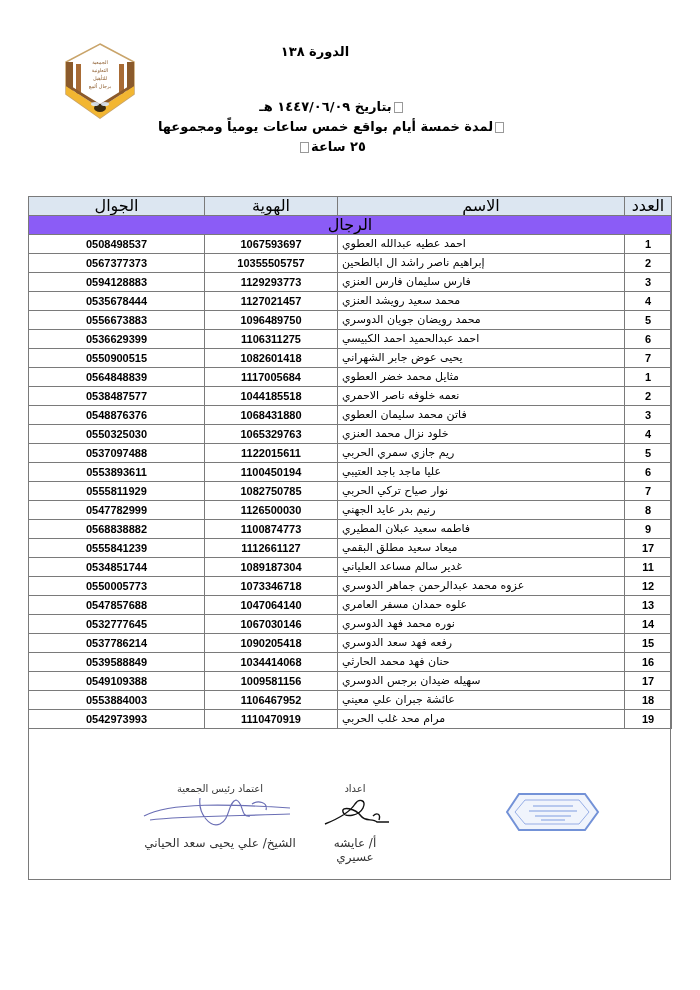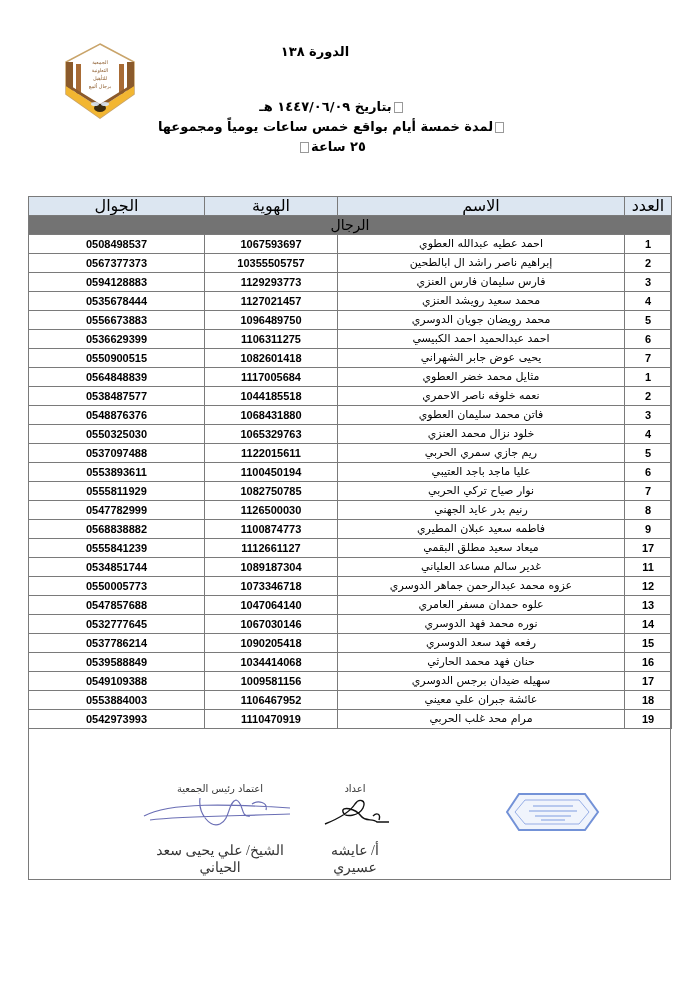--- a/index.html
+++ b/index.html
@@ -7,28 +7,28 @@
 
   .logo { position: absolute; left: 60px; top: 42px; width: 80px; height: 78px; }
   .title { position: absolute; left: 230px; top: 44px; width: 170px; text-align: center; direction: rtl; font-size: 13px; font-weight: bold; }
   .subtitle { position: absolute; left: 157px; top: 97px; width: 350px; text-align: center; direction: rtl; font-size: 13px; font-weight: bold; line-height: 20px; }
   .box-glyph { display: inline-block; width: 7px; height: 9px; border: 1px solid #999; margin: 0 2px; vertical-align: middle; }
 
   .frame { position: absolute; left: 28px; top: 196px; width: 643px; height: 684px; border: 1px solid #7a7a7a; box-sizing: border-box; }
   table.roster { position: absolute; left: 28px; top: 196px; width: 643px; border-collapse: collapse; direction: rtl; table-layout: fixed; }
   table.roster th, table.roster td { border: 1px solid #7a7a7a; height: 18px; padding: 0 4px; font-size: 11px; line-height: 18px; white-space: nowrap; overflow: hidden; }
   table.roster th { background: #dce6f1; font-weight: normal; text-align: center; font-size: 16px; }
-  table.roster tr.section td { background: #737373; text-align: center; font-size: 14px; }
+  table.roster tr.section td { background: #8b5cf6; text-align: center; font-size: 16px; }
   td.num { text-align: center; font-family: "Liberation Sans", sans-serif; font-weight: bold; font-size: 13px; }
-  td.name { text-align: center; font-size: 11px; }
+  td.name { text-align: left; font-size: 11px; }
   td.id, td.phone { text-align: center; font-family: "Liberation Sans", sans-serif; font-weight: bold; font-size: 13.5px; direction: ltr; }
 
   .sig-block { position: absolute; text-align: center; direction: rtl; font-size: 8px; color: #333; }
   .sig-head { font-size: 10px; }
-  .sig-name { font-size: 14px; margin-top: 8px; font-family: Liberation Serif, serif; }
+  .sig-name { font-size: 12px; margin-top: 2px; }
   .stamp { position: absolute; left: 505px; top: 790px; width: 95px; height: 44px; }
 </style>
 </head>
 <body>
 
 <div class="logo">
   <svg width="80" height="78" viewBox="0 0 80 78">
     <polygon points="40,2 74,20 74,52 40,76 6,52 6,20" fill="#ffffff" stroke="#c9a46a" stroke-width="1.5"></polygon>
     <rect x="6" y="20" width="7" height="32" fill="#8b5a2b"></rect>
     <rect x="67" y="20" width="7" height="32" fill="#8b5a2b"></rect>

